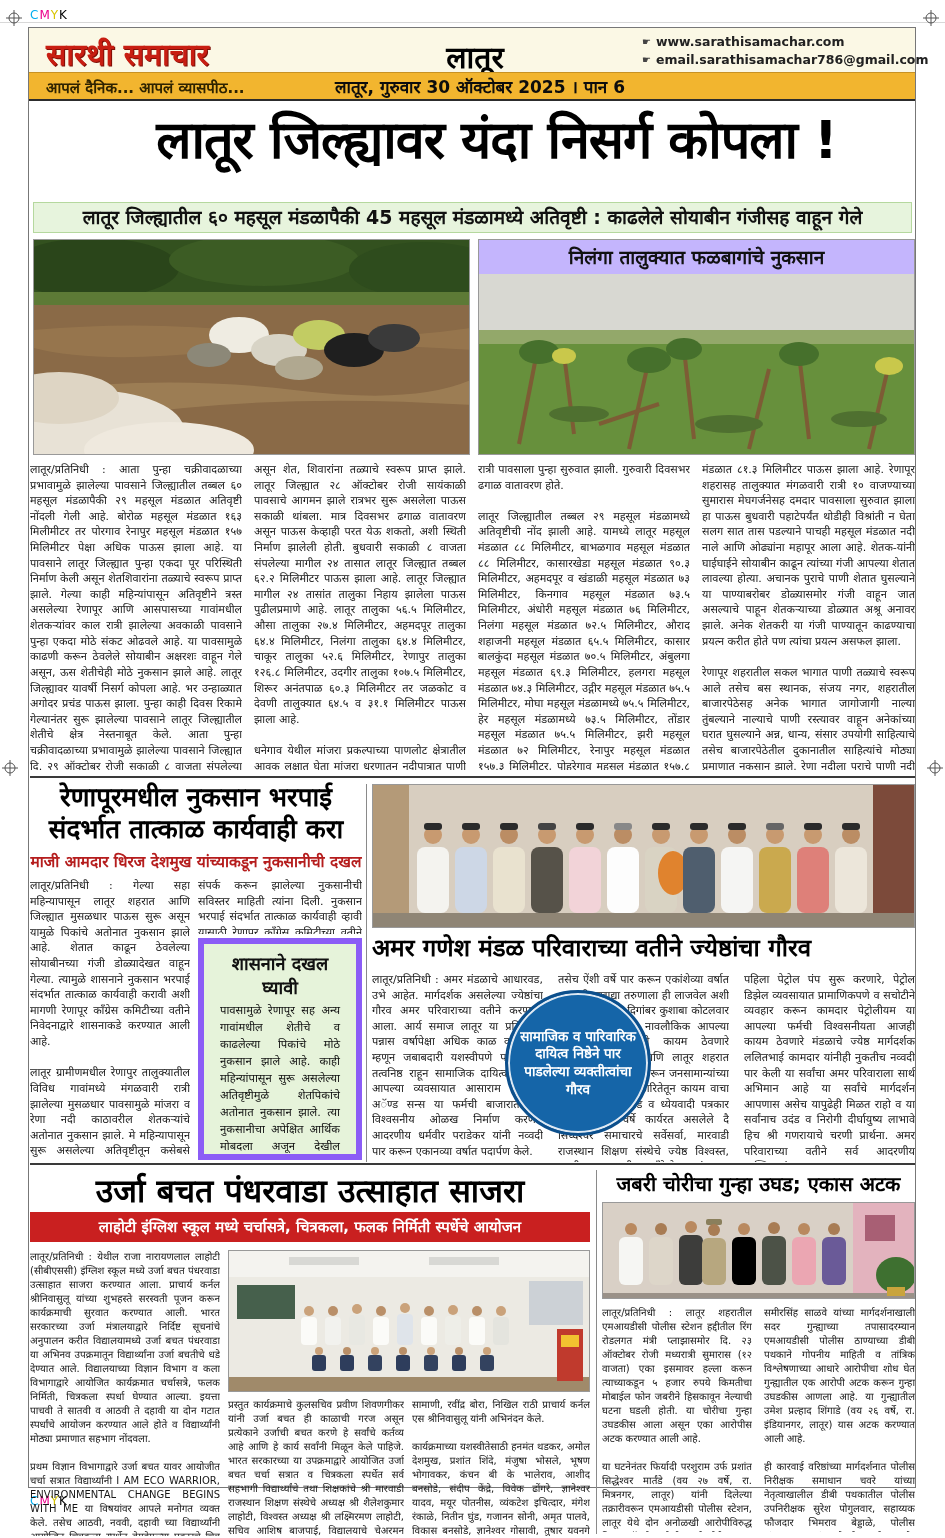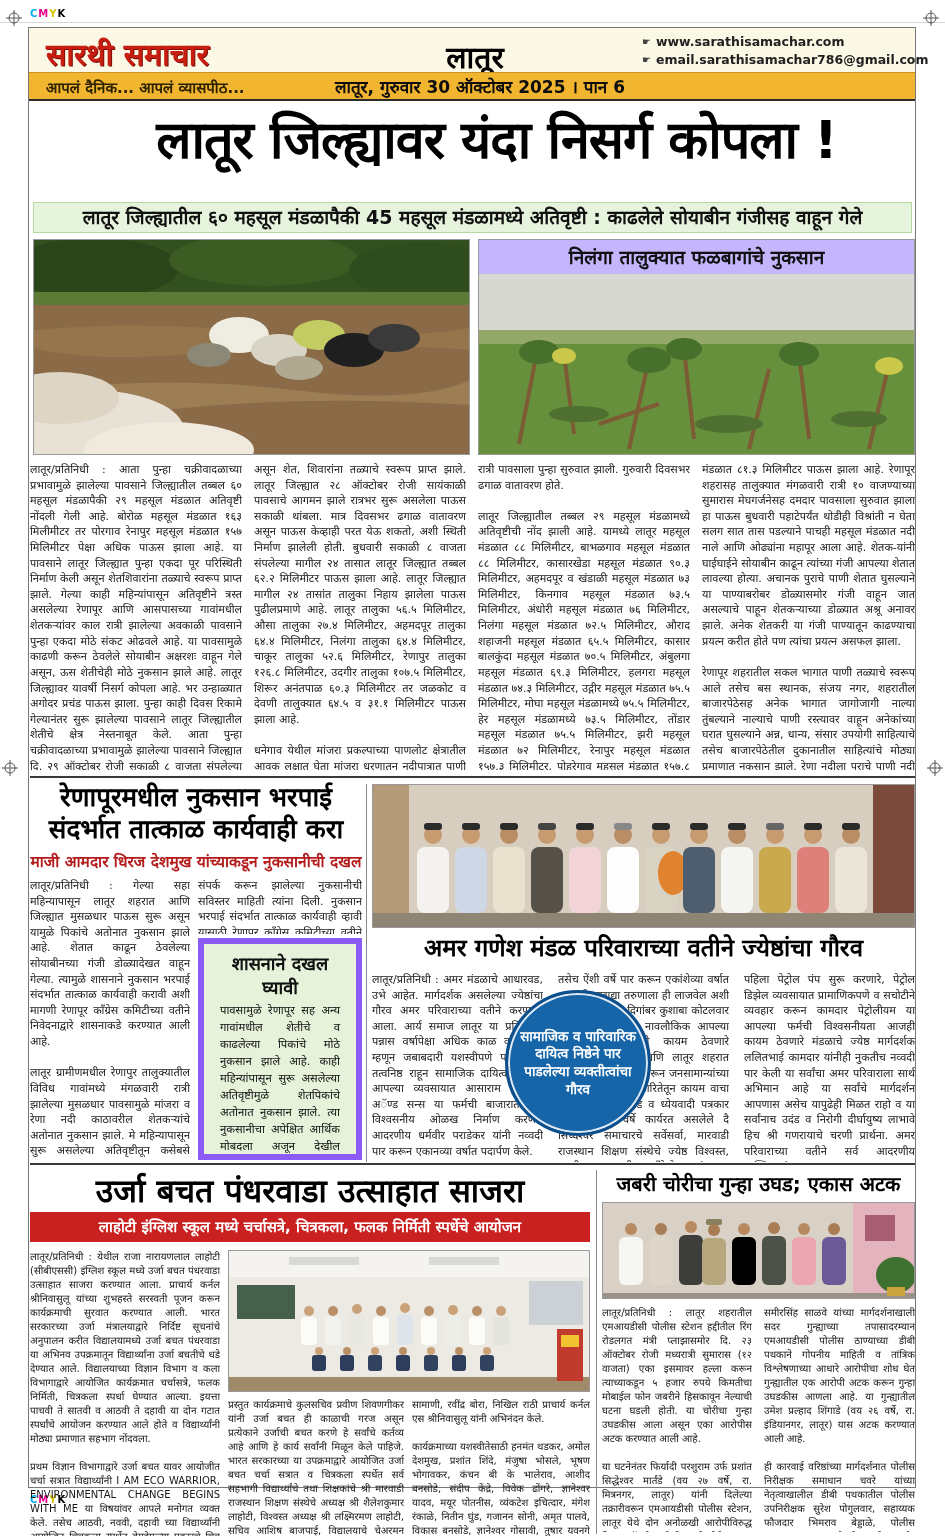--- a/index.html
+++ b/index.html
@@ -1,21 +1,21 @@
 <!DOCTYPE html>
 <html><head>
 <meta charset="utf-8">
 <style>
   * { margin:0; padding:0; box-sizing:border-box; }
   body { background:#ffffff; font-family:"DejaVu Sans", sans-serif; color:#111; }
   .page { position:relative; width:945px; height:1538px; background:#fff; margin:0 auto; overflow:hidden; }
   .frame { position:absolute; left:28px; top:27px; width:888px; height:1461px; border:1px solid #777; }
   .topline { position:absolute; left:0; top:22px; width:945px; height:1px; background:#d8d8d8; }
   .regmark { position:absolute; width:16px; height:16px; }
-  .cmyk { position:absolute; font-size:10px; font-weight:bold; letter-spacing:1px; }
+  .cmyk { position:absolute; font-size:12px; font-weight:normal; letter-spacing:1px; }
   .cmyk .c{color:#00aeef}.cmyk .m{color:#ec008c}.cmyk .y{color:#d8c400}.cmyk .k{color:#000}
 
   
   .masthead-bg { position:absolute; left:29px; top:28px; width:886px; height:44px; background:#fbf8e5; }
   .brand { position:absolute; left:46px; top:33px; font-size:30px; font-weight:bold; color:#c81e12; text-shadow:1px 1px 0 #7d0e06; }
   .edition { position:absolute; left:390px; top:36px; width:170px; text-align:center; font-size:30px; font-weight:bold; color:#000;font-family:Liberation Mono, monospace; }
   .contacts { position:absolute; left:642px; top:33px; width:268px; font-size:12.5px; font-weight:bold; color:#222; line-height:1.45; }
   .contacts .row { display:flex; align-items:center; gap:5px; }
   .ptr { font-size:10px; color:#444; }
   .yellowbar { position:absolute; left:29px; top:72px; width:886px; height:29px; background:#f2b52f; border-top:1px solid #c89224; border-bottom:2px solid #2c2c2c; }
@@ -36,21 +36,21 @@
   .vrule { position:absolute; width:1px; background:#8a8a8a; }
 
   
   .renapur-headline { position:absolute; left:30px; top:782px; width:332px; text-align:center; font-size:26px; font-weight:bold; line-height:1.22; color:#000; }
   .renapur-subhead { position:absolute; left:30px; top:850px; width:332px; text-align:center; font-size:15.5px; font-weight:bold; color:#b51d1d; }
   .greenbox { position:absolute; left:198px; top:938px; width:164px; height:222px; background:#e6f3da; border:6px solid #8b5cf6; padding:7px 16px; overflow:hidden; }
   .greenbox .title { text-align:center; font-size:18px; font-weight:bold; margin-bottom:4px; }
   .greenbox .body { font-size:11.3px; line-height:1.5; text-align:justify; }
 
   
-  .amar-headline { position:absolute; left:372px; top:930px; width:543px; text-align:center; font-size:24px; font-weight:bold; white-space:nowrap; overflow:hidden; color:#000; }
+  .amar-headline { position:absolute; left:372px; top:930px; width:543px; text-align:left; font-size:24px; font-weight:bold; white-space:nowrap; overflow:hidden; color:#000; }
   .badge { position:absolute; left:505px; top:990px; width:146px; height:146px; border-radius:50%; background:#1565a8; border:3px solid #0c4f8c; box-shadow:0 0 0 2px #dfe9f3 inset; display:flex; align-items:center; justify-content:center; text-align:center; color:#fff; font-size:13.5px; font-weight:bold; line-height:1.3; padding:12px; }
 
   
   .urja-headline { position:absolute; left:30px; top:1168px; width:560px; text-align:center; font-size:32px; font-weight:bold; white-space:nowrap; overflow:hidden; color:#000; }
   .urja-redbar { position:absolute; left:30px; top:1212px; width:560px; height:30px; background:#c92020; color:#fff; text-align:center; font-size:15px; font-weight:bold; line-height:30px; white-space:nowrap; overflow:hidden; }
 
   
   .jabri-headline { position:absolute; left:602px; top:1170px; width:313px; text-align:center; font-size:20px; font-weight:bold; white-space:nowrap; overflow:hidden; color:#000; }
 </style>
 </head>

